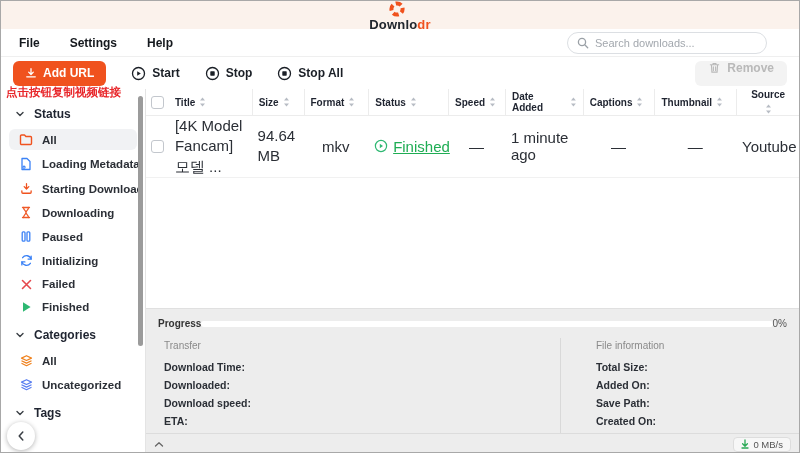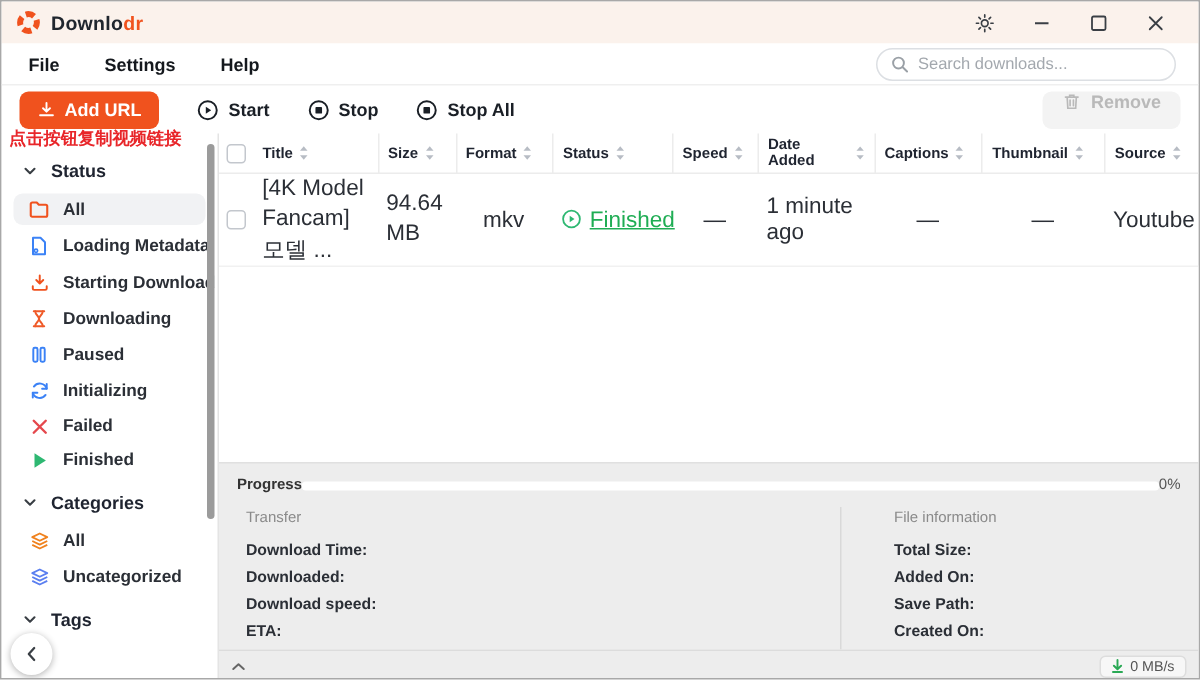--- a/index.html
+++ b/index.html
@@ -6,30 +6,30 @@
   html,body { width: 800px; height: 453px; }
   body {
     font-family: "Liberation Sans", sans-serif;
     background: #fff;
     color: #2b2f36;
     overflow: hidden;
     position: relative;
     border: 1px solid #a8a8a8;
   }
   
-  .titlebar { height: 28px; background: #fbf2ec; display: flex; align-items: center; padding: 0 10px; }
+  .titlebar { height: 28px; background: #fbf2ec; display: flex; align-items: center; padding: 0 10px; flex-direction: column; }
   .logo { margin-right: 7px; display: flex; }
   .app-name { font-size: 13px; font-weight: 700; color: #20262e; letter-spacing: .2px; }
   .app-name .accent { color: #f0521e; }
   .window-controls { margin-left: auto; display: flex; align-items: center; gap: 0; }
   .wc-btn { width: 38px; height: 26px; display: flex; align-items: center; justify-content: center; color: #3a3f45; }
   
   .menubar { height: 28px; display: flex; align-items: center; padding-left: 18px; gap: 30px; border-bottom: 1px solid #efefef; background: #fff; position: relative; }
   .menu-item { font-size: 12px; font-weight: 600; color: #14181d; cursor: default; }
-  .search-box { position: absolute; right: 15px; top: 3px; width: 200px; height: 22px; border: 1px solid #dcdfe3; border-radius: 12px; display: flex; align-items: center; padding: 0 9px; gap: 6px; background: #fff; }
+  .search-box { position: absolute; right: 32px; top: 3px; width: 200px; height: 22px; border: 1px solid #dcdfe3; border-radius: 12px; display: flex; align-items: center; padding: 0 9px; gap: 6px; background: #fff; }
   .search-box input { border: none; outline: none; font-size: 11px; color: #444; width: 100%; font-family: "Liberation Sans", sans-serif; background: transparent; }
   .search-box input::placeholder { color: #a3a8ae; }
   
   .toolbar { height: 32px; display: flex; align-items: center; padding: 0 12px; gap: 25px; background: #fff; }
   .btn-addurl { display: flex; align-items: center; gap: 6px; background: #f0521e; color: #fff; border: none; height: 25px; padding: 0 12px; border-radius: 6px; font-size: 12px; font-weight: 600; font-family: inherit; }
   .tool-btn { display: flex; align-items: center; gap: 6px; background: none; border: none; font-size: 12px; font-weight: 600; color: #1a1f26; font-family: inherit; }
   .btn-remove { margin-left: auto; display: flex; align-items: flex-start; gap: 6px; background: #f3f3f3; color: #b9b9b9; border: none; height: 25px; padding: 0 13px; border-radius: 6px; font-size: 12px; font-weight: 600; font-family: inherit; }
   
   .notice { position: absolute; left: 5px; top: 84px; font-size: 11.5px; font-weight: 700; color: #e8262a; z-index: 6; white-space: nowrap; }
   
@@ -49,21 +49,21 @@
   .th:nth-child(n+3) { border-left: 1px solid #ececec; height: 27px; }
   .col-sel { width: 23px; justify-content: center; padding: 0; }
   .col-title { width: 83px; }
   .col-size { width: 52px; }
   .col-format { width: 65px; }
   .col-status { width: 80px; }
   .col-speed { width: 57px; }
   .col-date { width: 78px; }
   .col-captions { width: 72px; }
   .col-thumb { width: 82px; }
-  .col-source { width: 63px; }
+  .col-source { width: 63px; flex-direction: column; }
   .table-row { display: flex; align-items: center; min-height: 41px; border-bottom: 1px solid #f1f1f1; font-size: 15px; color: #2b2f36; }
   .td { padding: 0 6px; }
   .cell-center { text-align: center; }
   .title-cell { line-height: 1.35; }
   .checkbox { width: 13px; height: 13px; border: 1.5px solid #c3c7cd; border-radius: 3px; background: #fff; }
   .status-cell { display: flex; align-items: center; gap: 5px; }
   .status-link { color: #1fad54; text-decoration: underline; }
   .table-spacer { flex: 1; background: #fff; }
   
   .details-panel { background: #ededed; border-top: 1px solid #e0e0e0; padding: 5px 10px 0; }

